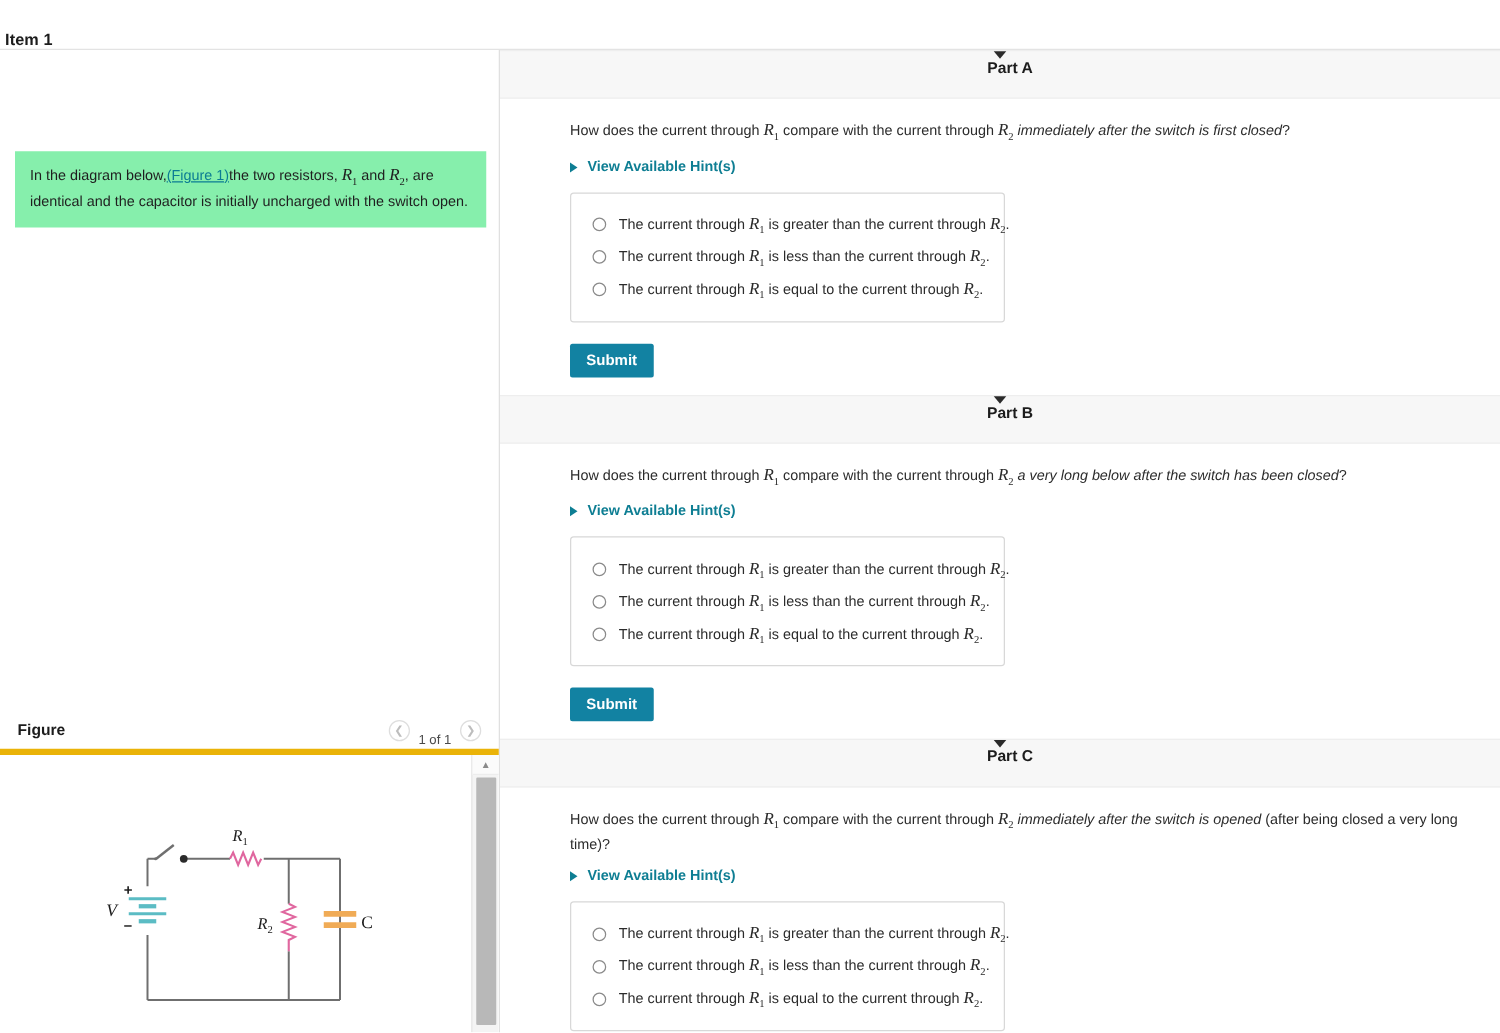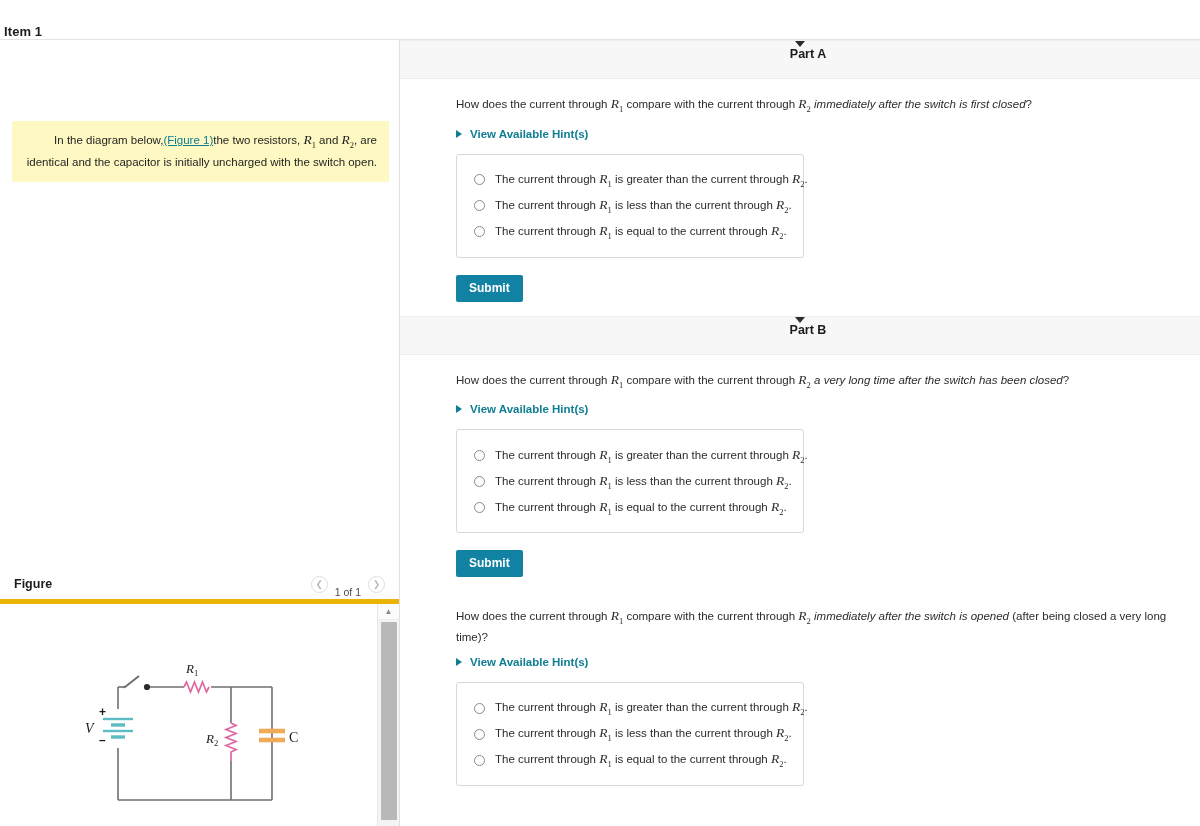--- a/index.html
+++ b/index.html
@@ -44,26 +44,25 @@
     background: #fff;
     display: flex;
     flex-direction: column;
   }
 
   #prompt-wrap {
     padding-top: 81px;
   }
   #prompt-box {
     margin: 0 10px 0 12px;
-    background: #fef9c3;
+    background: #86efac;
     padding: 10px 12px 11px 12px;
     font-size: 11.5px;
     line-height: 17px;
     color: #1f1f1f;
-    text-align: right;
   }
   #prompt-box .mathvar {
     font-family: "Liberation Serif", serif;
     font-style: italic;
     font-size: 13.5px;
   }
   #prompt-box .mathvar sub {
     font-style: normal;
     font-size: 8.5px;
   }
@@ -399,21 +398,21 @@
         <button class="submit-btn">Submit</button>
       </div>
     </div>
 
     <div class="part-block">
       <div class="part-header">
         <div class="caret"></div>
         <span class="part-title">Part B</span>
       </div>
       <div class="part-body">
-        <div class="question"><span>How does the current through </span><span class="mathvar"><span>R</span><sub>1</sub></span><span> compare with the current through </span><span class="mathvar"><span>R</span><sub>2</sub></span><span class="em"> a very long time after the switch has been closed</span><span>?</span></div>
+        <div class="question"><span>How does the current through </span><span class="mathvar"><span>R</span><sub>1</sub></span><span> compare with the current through </span><span class="mathvar"><span>R</span><sub>2</sub></span><span class="em"> a very long below after the switch has been closed</span><span>?</span></div>
 
         <div class="hint-link">
           <span class="hint-caret"></span>
           <span>View Available Hint(s)</span>
         </div>
 
         <div class="choice-box">
           <div class="choice">
             <span class="radio"></span>
             <span class="choice-text"><span>The current through </span><span class="mathvar"><span>R</span><sub>1</sub></span><span> is greater than the current through </span><span class="mathvar"><span>R</span><sub>2</sub></span><span>.</span></span>
@@ -426,20 +425,24 @@
             <span class="radio"></span>
             <span class="choice-text"><span>The current through </span><span class="mathvar"><span>R</span><sub>1</sub></span><span> is equal to the current through </span><span class="mathvar"><span>R</span><sub>2</sub></span><span>.</span></span>
           </div>
         </div>
 
         <button class="submit-btn">Submit</button>
       </div>
     </div>
 
     <div class="part-block">
+      <div class="part-header">
+        <div class="caret"></div>
+        <span class="part-title">Part C</span>
+      </div>
       <div class="part-body">
         <div class="question"><span>How does the current through </span><span class="mathvar"><span>R</span><sub>1</sub></span><span> compare with the current through </span><span class="mathvar"><span>R</span><sub>2</sub></span><span class="em"> immediately after the switch is opened</span><span> (after being closed a very long time)?</span></div>
 
         <div class="hint-link">
           <span class="hint-caret"></span>
           <span>View Available Hint(s)</span>
         </div>
 
         <div class="choice-box">
           <div class="choice">

